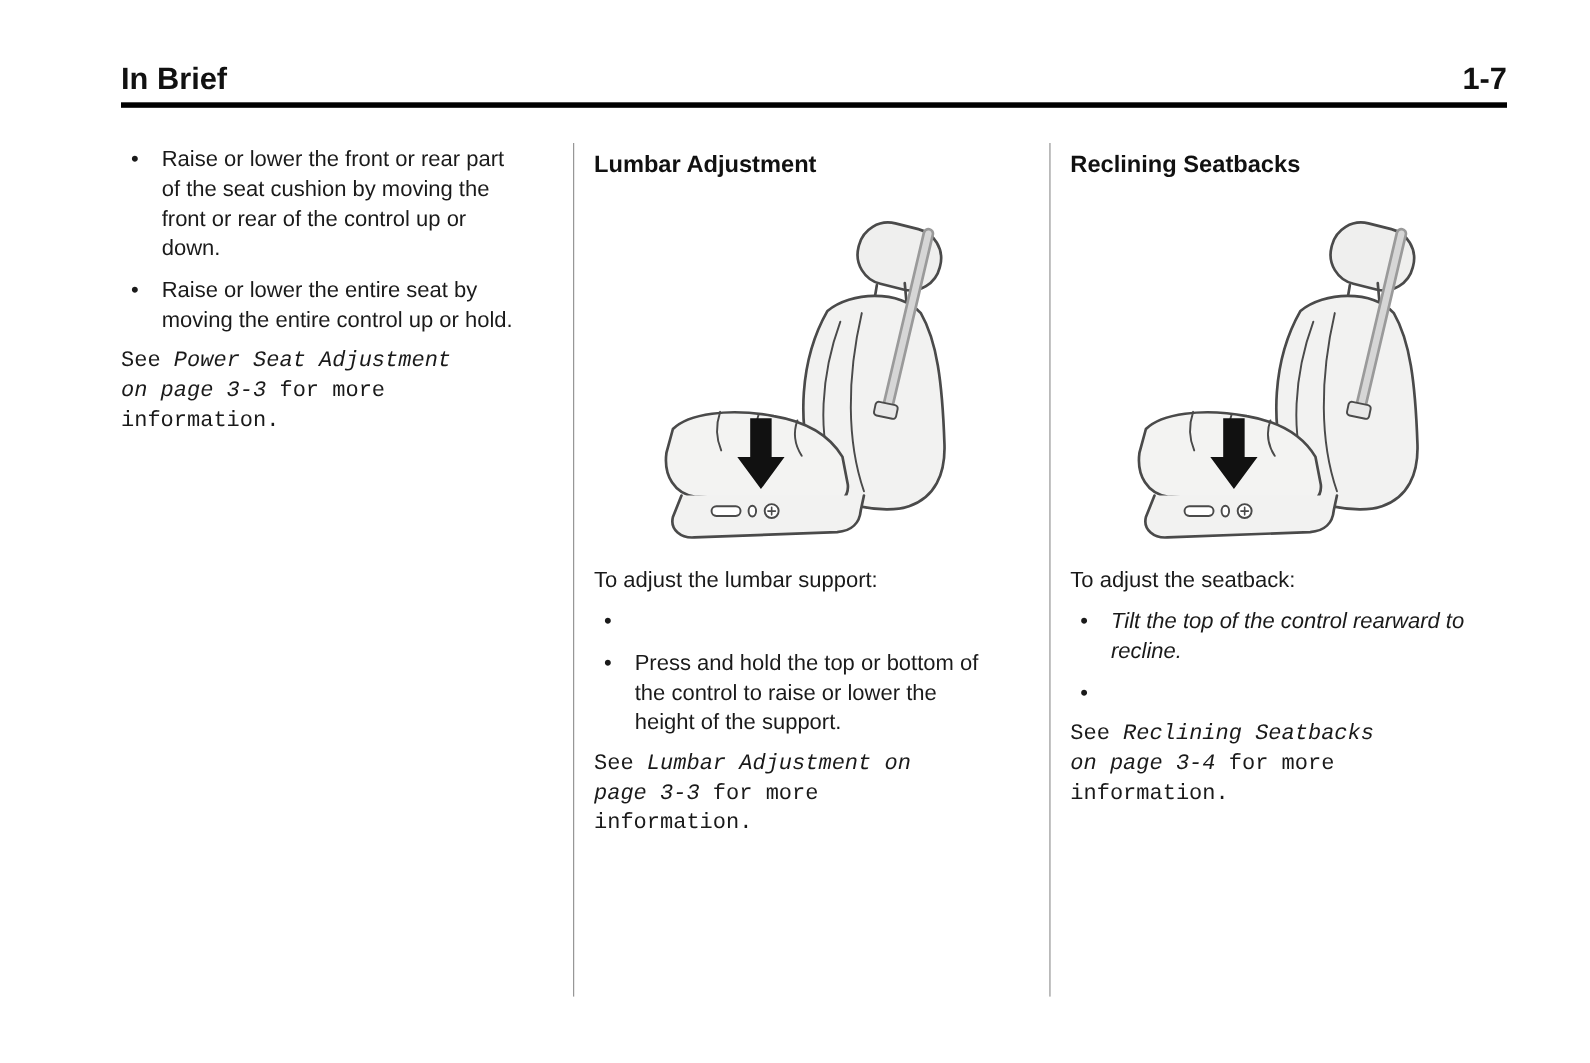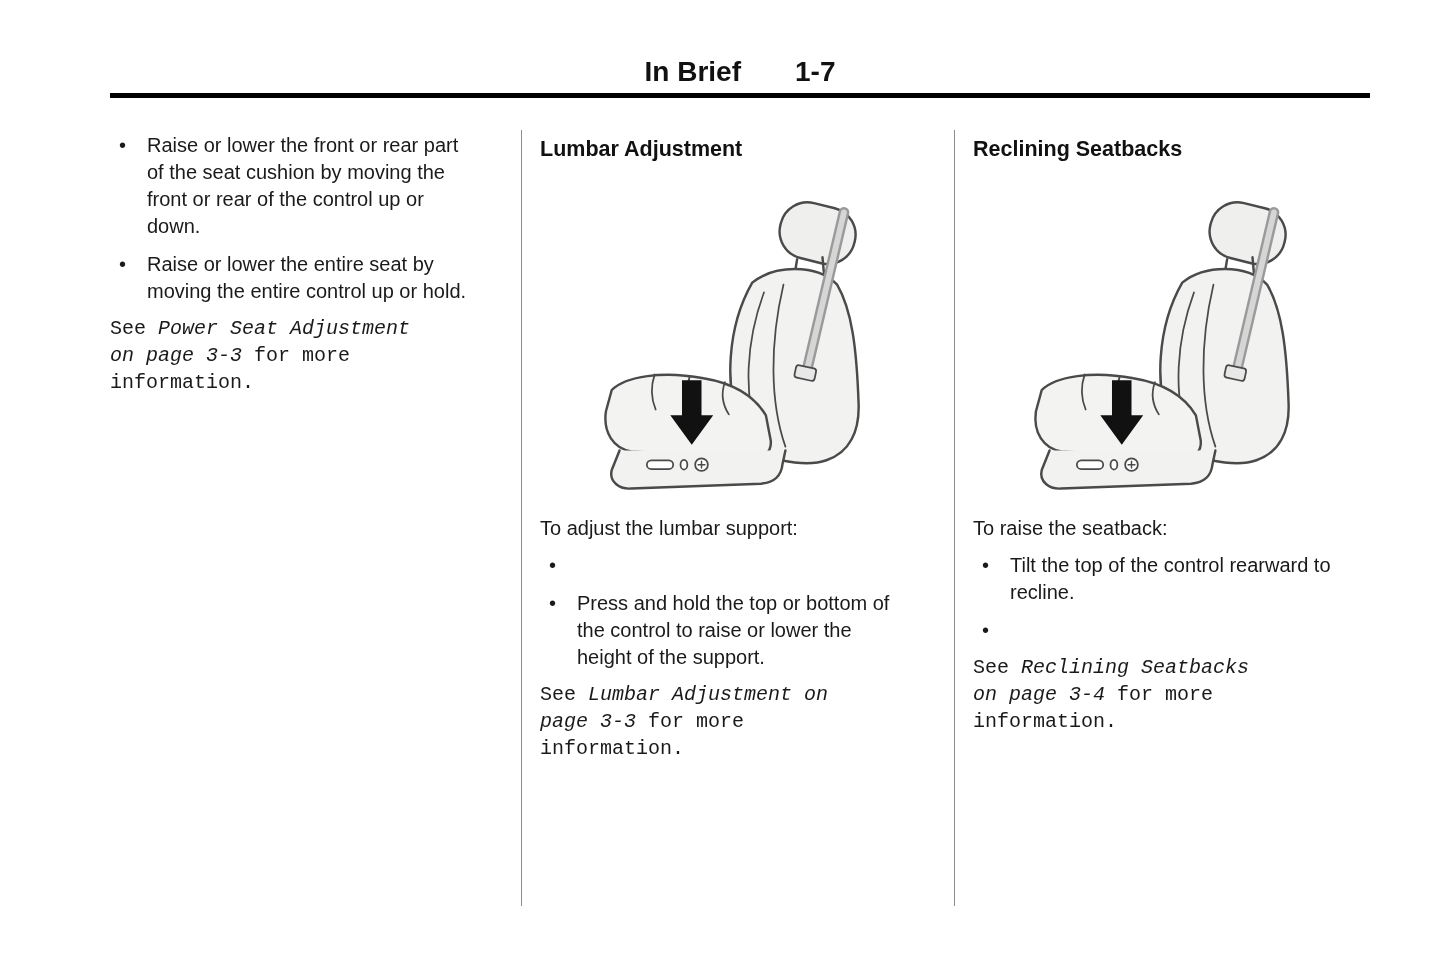--- a/index.html
+++ b/index.html
@@ -7,21 +7,21 @@
   .page {
     position:relative;
     width:1445px; height:966px;
     background:#ffffff;
     font-family:"Liberation Sans", sans-serif;
     color:#1a1a1a;
     overflow:hidden;
   }
   .header {
     position:absolute; top:56px; left:110px; right:75px;
-    display:flex; justify-content:center; align-items:baseline;
+    display:flex; justify-content:space-between; align-items:baseline;
     gap:54px;
     font-size:28px; font-weight:bold; color:#111;
   }
   .rule {
     position:absolute; top:93px; left:110px; right:75px;
     height:5px; background:#000;
   }
   .columns {
     position:absolute; top:130px; left:110px; right:75px; height:776px;
     display:flex;
@@ -30,21 +30,21 @@
   .col-left  { width:411px; padding:2px 20px 0 0; }
   .col-mid   { width:432px; padding:6px 10px 0 18px; }
   .col-right { flex:1;      padding:6px 0 0 18px; }
   .body-text { font-size:20px; line-height:27px; }
   .col-heading { font-size:21.5px; font-weight:bold; line-height:27px; color:#111; }
   .bullets { display:flex; flex-direction:column; gap:11px; }
   .bullet-item { display:flex; align-items:flex-start; }
   .bullet-marker { flex:0 0 37px; padding-left:9px; }
   .col-left  .bullet-text { max-width:332px; }
   .col-mid   .bullet-text { max-width:330px; }
-  .col-right .bullet-text { max-width:340px; }
+  .col-right .bullet-text { max-width:340px;font-style:italic; }
   .see-note { margin-top:10px;font-family:Liberation Mono, monospace; }
   .col-left  .see-note { max-width:320px; }
   .col-mid   .see-note { max-width:292px; }
   .col-right .see-note { max-width:302px; }
   .see-note .it { font-style:italic; }
   .intro { margin-top:4px; margin-bottom:10px; }
   .illustration {
     margin-top:26px;
     height:322px;
     display:flex; align-items:center; justify-content:center;
@@ -139,21 +139,21 @@
 
     <div class="divider"></div>
 
     <section class="col-right body-text">
       <h2 class="col-heading">Reclining Seatbacks</h2>
       <div class="illustration">
         <svg viewBox="0 0 370 330">
           <use href="#seat-drawing"></use>
         </svg>
       </div>
-      <p class="intro">To raise the seatback:</p>
+      <p class="intro">To adjust the seatback:</p>
       <div class="bullets">
         <div class="bullet-item">
           <span class="bullet-marker">•</span>
           <span class="bullet-text">Tilt the top of the control rearward to recline.</span>
         </div>
         <div class="bullet-item">
           <span class="bullet-marker">•</span>
         </div>
       </div>
       <p class="see-note"><span>See </span><span class="it">Reclining Seatbacks on page 3-4</span><span> for more information.</span></p>

